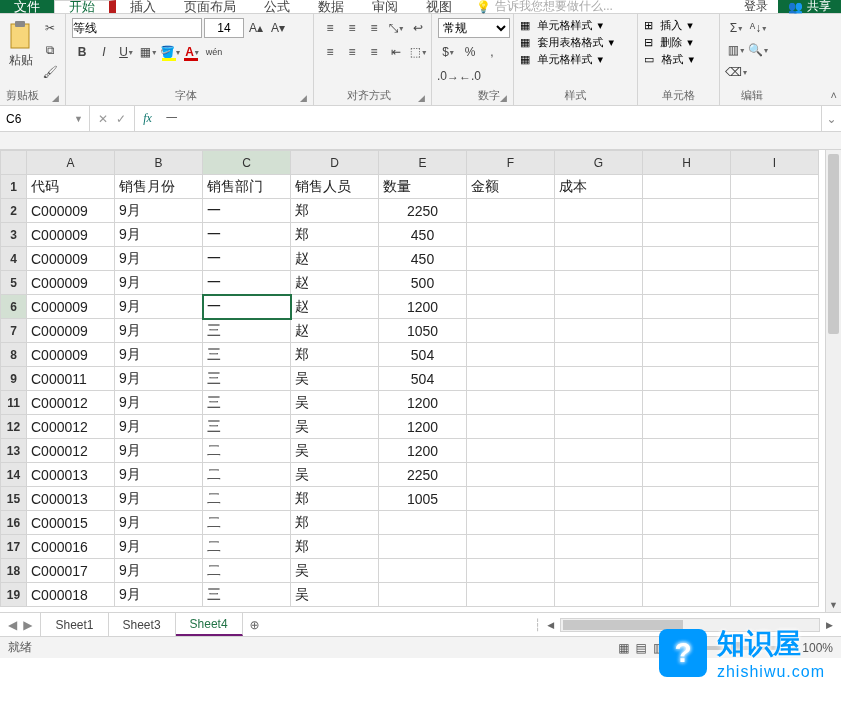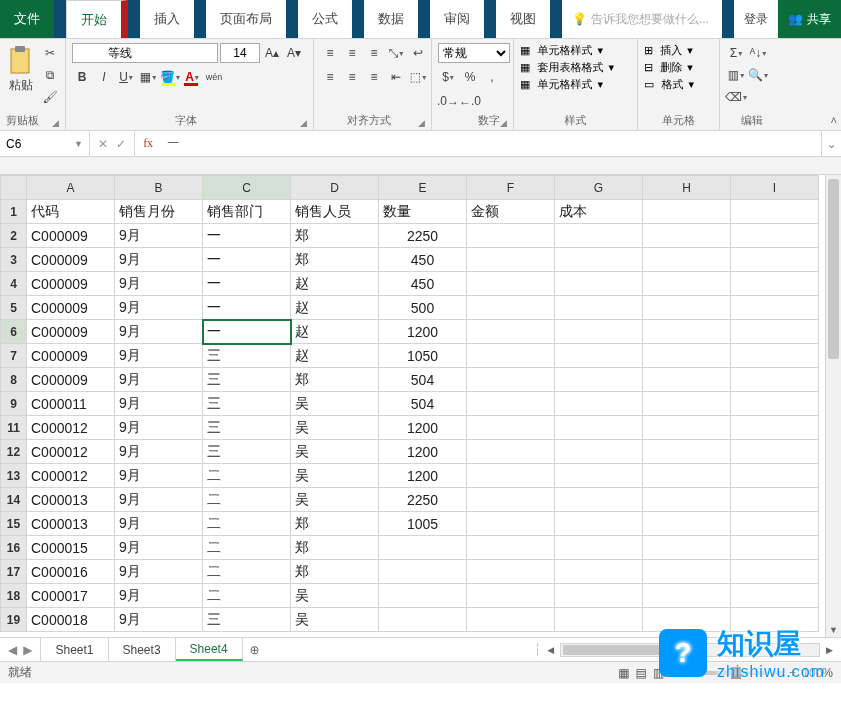--- a/index.html
+++ b/index.html
@@ -1,50 +1,50 @@
 <!DOCTYPE html>
 <html><head>
 <meta charset="utf-8">
 <style>
 * { margin: 0; padding: 0; box-sizing: border-box; font-family: "Microsoft YaHei", "SimSun", sans-serif; }
 body { background: #fff; width: 841px; height: 715px; overflow: hidden; position: relative; font-size: 12px; }
 
 
-.titlebar { background: #0c4a6e; height: 39px; display: flex; align-items: stretch; border-bottom: 1px solid #d4d4d4; gap: 12px; }
+.titlebar { background: #c2410c; height: 14px; display: flex; align-items: stretch; border-bottom: 1px solid #d4d4d4; }
 .titlebar .tab { padding: 0 14px; display: flex; align-items: center; color: #fff; background: #0c6b3b; font-size: 13px; cursor: pointer; }
 .titlebar .tab.file { background: #0c6b3b; }
 .titlebar .tab.active { background: #fff; color: #0c6b3b; border-top: 1px solid #d4d4d4; border-left: 1px solid #d4d4d4; border-right: 7px solid #b91c1c; }
 .titlebar .tab.inactive { background: #fff; color: #444; }
 .titlebar .tell { flex: 1; display: flex; align-items: center; color: #aaa; font-size: 12px; padding-left: 10px; background:#fff;}
 .titlebar .tell .bulb { margin-right: 4px; color:#c4c4c4; }
 .titlebar .right { display: flex; align-items: stretch; }
 .titlebar .right .login { color:#444; background:#fff; display:flex; align-items:center; padding:0 10px; }
 .titlebar .right .share { background:#0c6b3b; color:#fff; display:flex; align-items:center; padding:0 10px; gap:4px; }
 
 
 .ribbon { background: #f3f3f3; height: 92px; display: flex; border-bottom: 1px solid #d4d4d4; position:relative;}
 .ribbon .group { border-right: 1px solid #d4d4d4; padding: 4px 6px 2px 6px; display: flex; flex-direction: column; justify-content: space-between; }
 .ribbon .group-label { text-align: center; font-size: 11px; color: #666; padding-top:2px;}
 .ribbon .group-body { flex:1; display:flex; align-items:flex-start; gap:4px; }
 .ribbon .bigbtn { display:flex; flex-direction:column; align-items:center; justify-content:center; gap:2px; padding:2px; color:#444;}
 .ribbon select, .ribbon input.combo { font-size:12px; height:20px; border:1px solid #aaa; background:#fff; }
-.ribbon .font-name { width:146px;padding-left:35px; }
+.ribbon .font-name { width:130px; }
 .ribbon .font-size { width:40px; text-align:center;}
 .ribbon .btnrow { display:flex; gap:2px; align-items:center;}
 .ribbon .ibtn { width:20px; height:20px; display:inline-flex; align-items:center; justify-content:center; color:#444; font-size:12px; cursor:pointer;}
 .ribbon .ibtn.drop::after { content:"▾"; font-size:8px; margin-left:1px; color:#666;}
 .ribbon .collapse { position:absolute; right:4px; bottom:4px; color:#666; font-size:11px;}
 .dlaunch { font-size:9px; color:#888; align-self:flex-end; }
 
 
 .fbar { height: 26px; border-bottom: 1px solid #d4d4d4; display:flex; align-items:stretch; }
 .namebox { width: 90px; border-right:1px solid #d4d4d4; display:flex; align-items:center; padding:0 6px; justify-content:space-between;}
 .namebox .dd { color:#888; font-size:9px;}
 .fbar .fxbtns { display:flex; align-items:center; gap:8px; padding:0 8px; color:#999; border-right:1px solid #d4d4d4;}
-.fbar .fxlabel { font-family:"Times New Roman",serif; padding:0 8px; display:flex; align-items:center; color:#c2410c;}
+.fbar .fxlabel { font-style:italic; font-family:"Times New Roman",serif; padding:0 8px; display:flex; align-items:center; color:#0f766e;}
 .fbar .fcontent { flex:1; display:flex; align-items:center; padding:0 6px; color:#333;}
 .fbar .expand { width:20px; display:flex; align-items:center; justify-content:center; color:#888; border-left:1px solid #d4d4d4;}
 
 
 .spacer { height: 18px; background:#f3f3f3; border-bottom:1px solid #d4d4d4;}
 
 
 .gridwrap { position:relative; height: 462px; overflow:hidden; display:flex;}
 .sheet { border-collapse:collapse; table-layout:fixed; font-size:14px; color:#222;}
 .sheet th, .sheet td { border:1px solid #d4d4d4; height:24px; padding:0 4px; overflow:hidden; white-space:nowrap;}
@@ -59,21 +59,21 @@
 .vscroll .arrow { position:absolute; left:0; right:0; height:14px; display:flex; align-items:center; justify-content:center; color:#666; font-size:9px;}
 .vscroll .arrow.up{top:0}.vscroll .arrow.down{bottom:0}
 
 .sel { outline:2px solid #217346; outline-offset:-1px; }
 th.hlite { background:#d3e0d3 !important; }
 
 
 .tabsbar { height:24px; border-top:1px solid #d4d4d4; display:flex; align-items:stretch; background:#fff;}
 .tabsbar .nav { display:flex; align-items:center; gap:6px; padding:0 8px; color:#888; border-right:1px solid #d4d4d4;}
 .tabsbar .stab { padding:0 14px; display:flex; align-items:center; border-right:1px solid #d4d4d4; color:#444; background:#fff; font-size:12px;}
-.tabsbar .stab.active { border-bottom:2px solid #22c55e; color:#217346; background:#fff;}
+.tabsbar .stab.active { border-bottom:2px solid #701a75; color:#217346; background:#fff;}
 .tabsbar .addtab { width:24px; display:flex; align-items:center; justify-content:center; color:#666;}
 .tabsbar .hscroll { flex:1; display:flex; align-items:center; justify-content:flex-end; padding:0 6px; gap:4px;}
 .tabsbar .htrack { width:260px; height:14px; background:#f0f0f0; border:1px solid #d4d4d4; position:relative;}
 .tabsbar .htrack .hthumb{ position:absolute; left:2px; top:1px; bottom:1px; width:120px; background:#c8c8c8;}
 .tabsbar .harrow{ color:#666; font-size:9px; padding:0 2px;}
 
 
 .status { height:22px; border-top:1px solid #d4d4d4; display:flex; align-items:center; justify-content:space-between; padding:0 8px; background:#f3f3f3; font-size:12px; color:#555;}
 .status .views { display:flex; gap:6px; align-items:center;}
 .status .slider { width:100px; height:4px; background:#c8c8c8; position:relative;}

